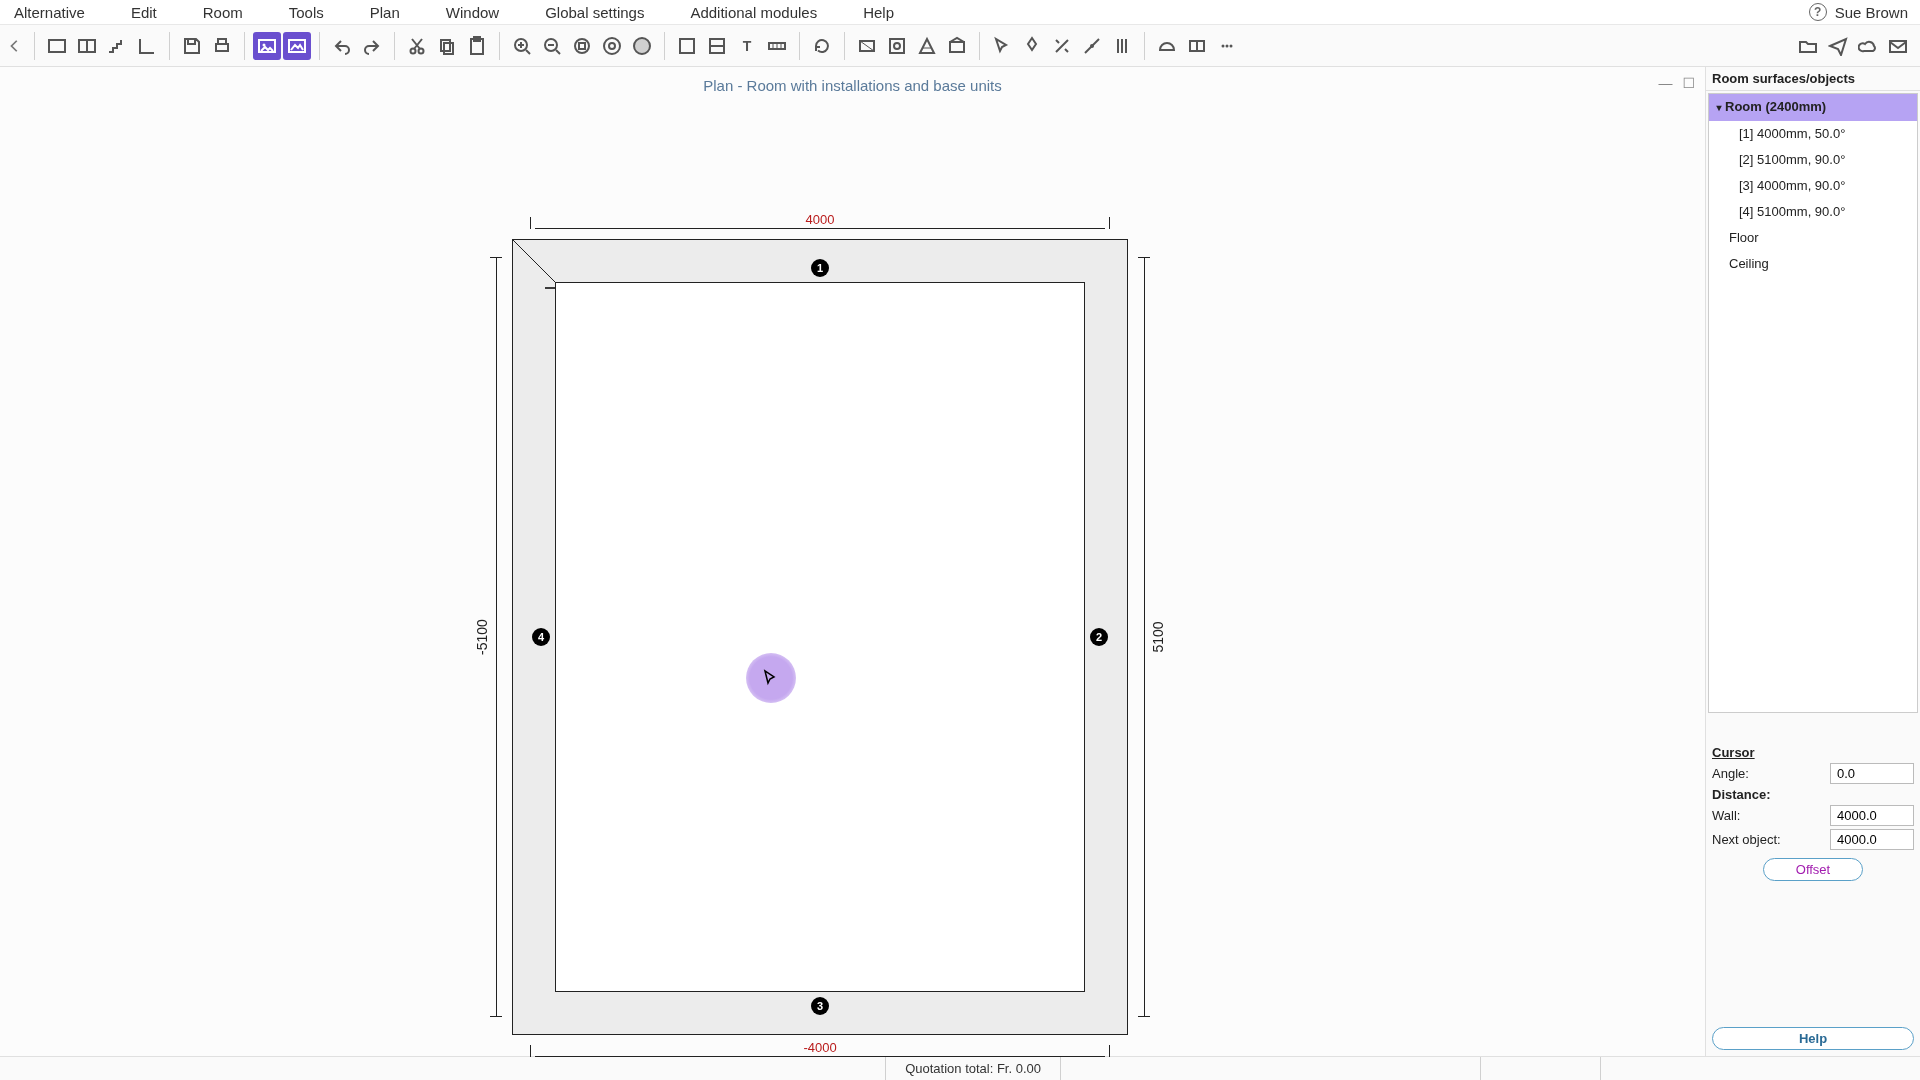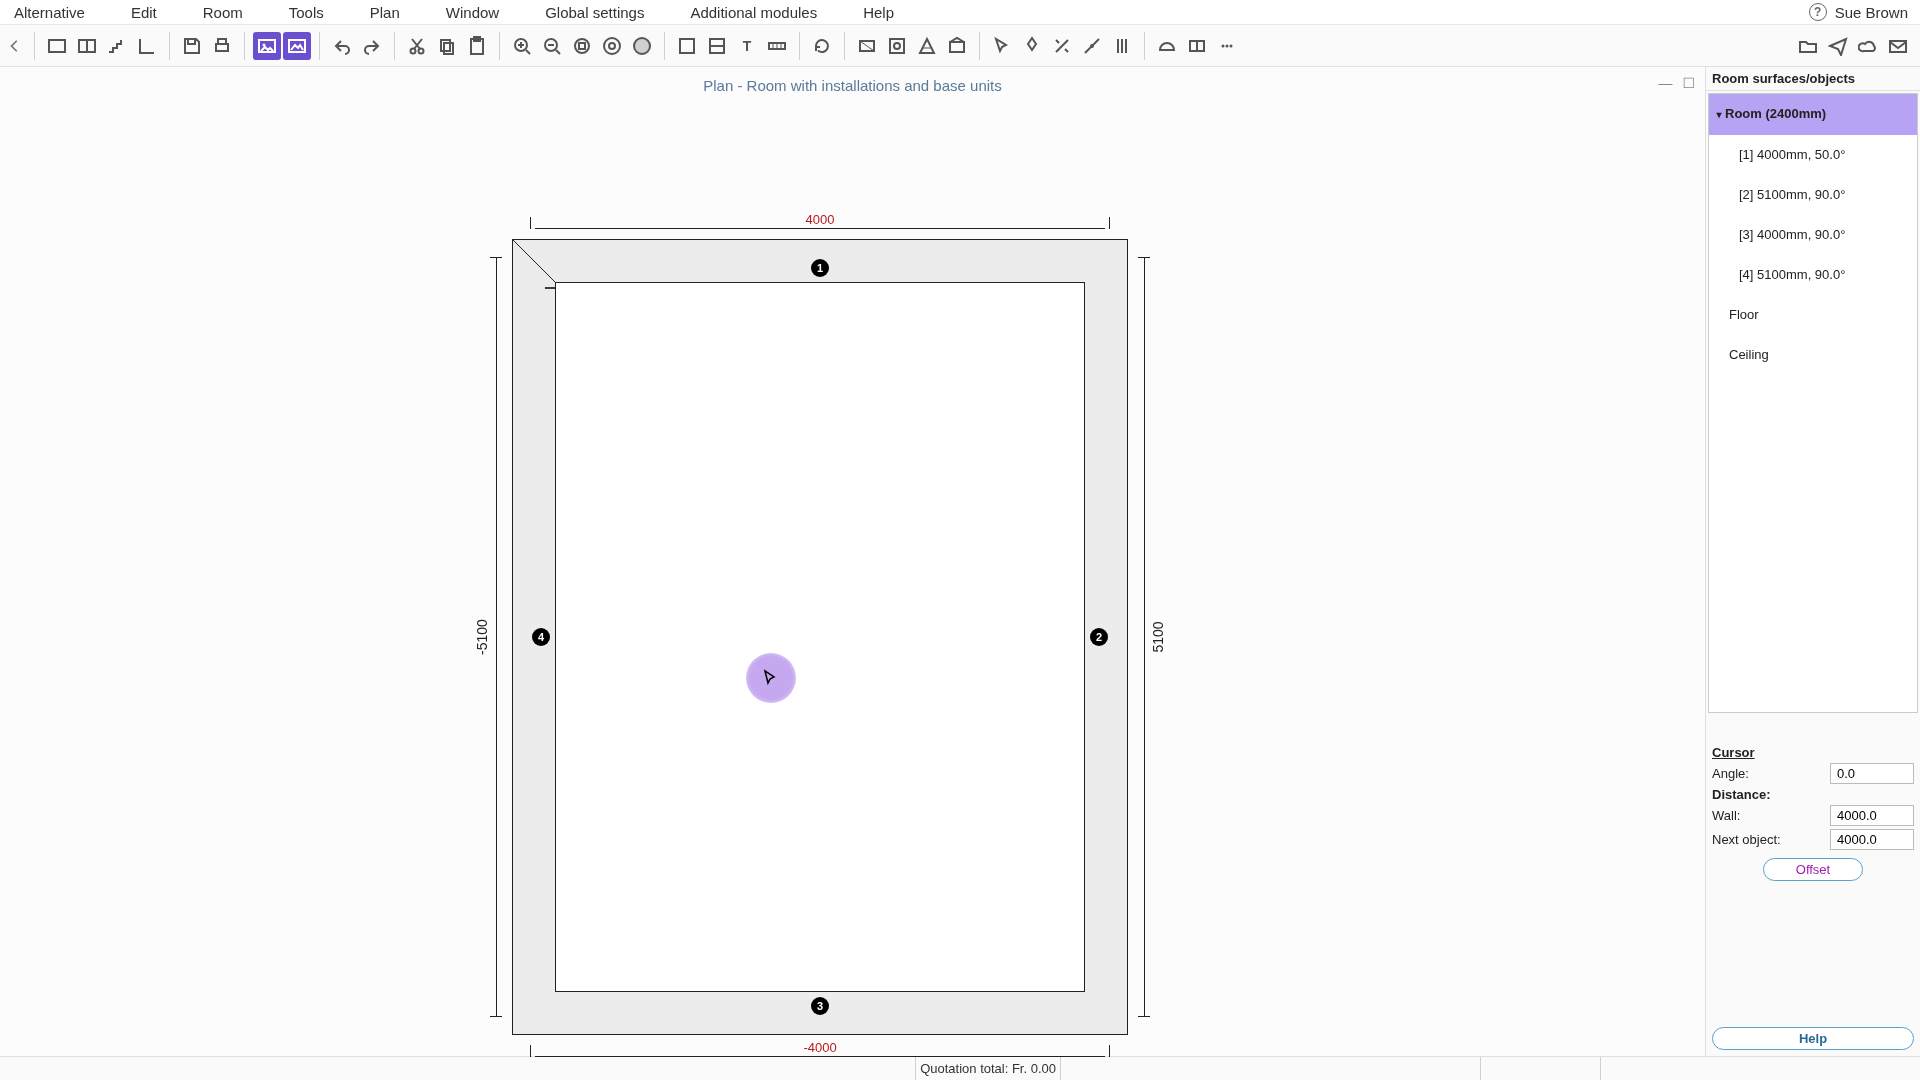--- a/index.html
+++ b/index.html
@@ -59,38 +59,38 @@
 .wb4 { left: 19px; top: 50%; transform: translateY(-50%); }
 
 
 .cursor-dot { position: absolute; width: 50px; height: 50px; border-radius: 50%; background: radial-gradient(circle, #c5a8ef 0%, #c5a8ef 60%, rgba(197,168,239,0) 100%); top: 370px; left: 190px; display:flex;align-items:center;justify-content:center;}
 .cursor-dot svg{width:18px;height:18px;stroke:#000;fill:none;stroke-width:1.5;}
 
 
 .right-panel { width: 215px; border-left: 1px solid #e0e0e0; display: flex; flex-direction: column; font-size: 13px; background:#fafafa;}
 .rp-header { font-weight: 700; padding: 4px 6px; color: #222; border-bottom:1px solid #e0e0e0;}
 .tree { flex: 0 0 auto; height: 620px; overflow:auto; border:1px solid #ccc; margin:2px; background:#fff;}
-.tree-row { padding: 11px 4px; line-height:18px; cursor: pointer; white-space:nowrap;}
+.tree-row { padding: 4px 4px; line-height:18px; cursor: pointer; white-space:nowrap;}
 .tree-row.selected { background: #b6a3f3; font-weight:700;}
 .tree-row .tw { display:inline-block; width:12px; text-align:center; font-size:10px;}
 .tree-indent-1 { padding-left: 30px; }
 .tree-indent-1b { padding-left: 20px; }
 .props { padding: 6px 6px 2px; margin-top: 24px; }
 .props .underline-lbl{ font-weight:400;}
 .props .prow { display: flex; align-items: center; margin: 3px 0; }
 .props .prow .plabel { flex: 1; }
 .props .prow input { width: 84px; border: 1px solid #bbb; padding: 2px 6px; font-size: 13px; text-align:left;}
 .props .bold { font-weight: 700; }
 .pill-btn { display: block; margin: 8px auto 4px; width: 100px; padding: 3px 0; text-align: center; border: 1px solid #5aa0c8; border-radius: 12px; color: #a21caf; font-weight: 400; background: #fff; cursor:pointer;}
 .rp-spacer { flex: 1; }
 .help-btn { display: block; margin: 6px; padding: 3px 0; text-align: center; border: 1px solid #5aa0c8; border-radius: 12px; color: #2a6a95; font-weight: 700; background: #fff; cursor:pointer;}
 
 
 .statusbar { height: 24px; border-top: 1px solid #e0e0e0; display: flex; align-items: center; font-size: 13px; color: #333; background:#fafafa;}
-.status-cell { padding: 0 4px; border-left: 1px solid #d0d0d0; height:100%; display:flex; align-items:center;}
+.status-cell { padding: 0 19px; border-left: 1px solid #d0d0d0; height:100%; display:flex; align-items:center;}
 .status-spacer { flex: 1; }
 </style>
 </head>
 <body>
 
 <div class="menubar">
   <div class="menubar-left">
     <div class="menubar-item">Alternative</div>
     <div class="menubar-item">Edit</div>
     <div class="menubar-item">Room</div>

